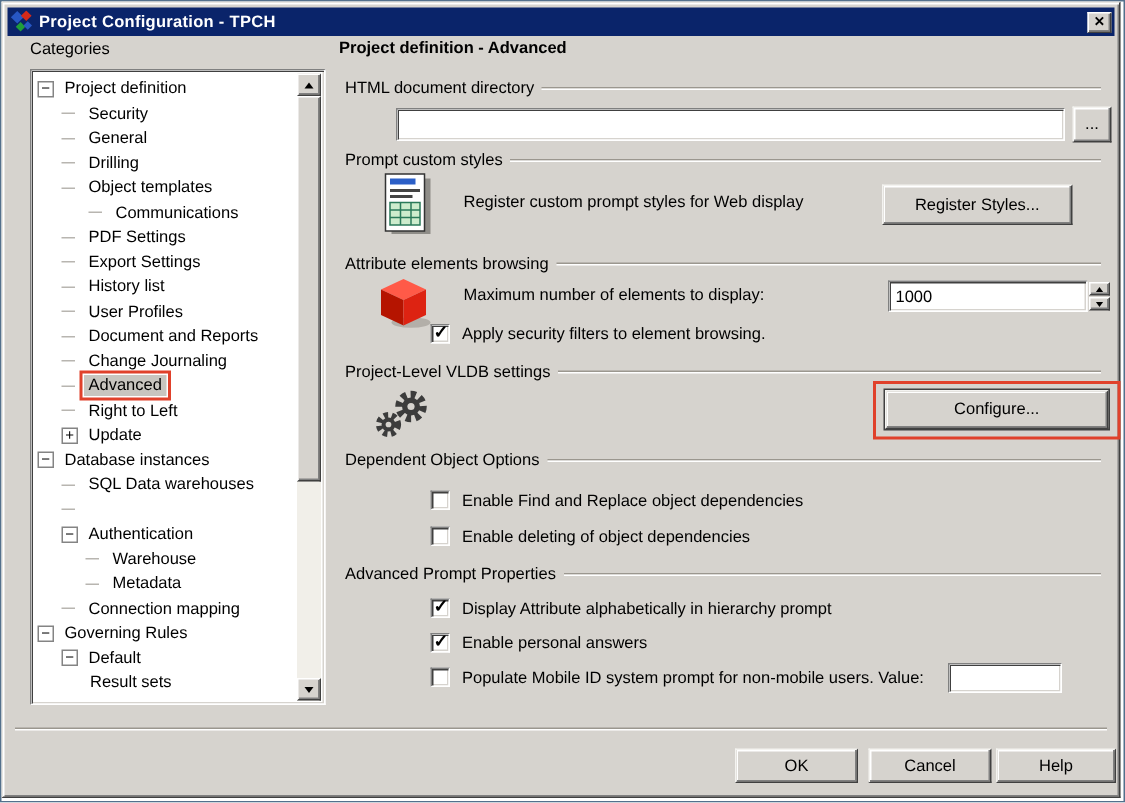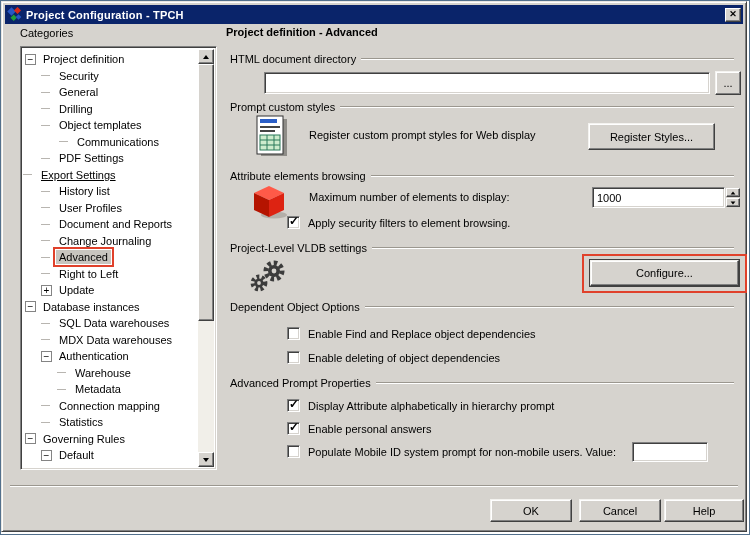--- a/index.html
+++ b/index.html
@@ -127,21 +127,21 @@
             <span class="tree-label">Object templates</span>
           </div>
           <div class="tree-row" style="padding-left: 36px;">
             <span class="tick"></span>
             <span class="tree-label">Communications</span>
           </div>
           <div class="tree-row" style="padding-left: 18px;">
             <span class="tick"></span>
             <span class="tree-label">PDF Settings</span>
           </div>
-          <div class="tree-row" style=" text-decoration: underline;">
+          <div class="tree-row" style="padding-left: 18px;">
             <span class="tick"></span>
             <span class="tree-label">Export Settings</span>
           </div>
           <div class="tree-row" style="padding-left: 18px;">
             <span class="tick"></span>
             <span class="tree-label">History list</span>
           </div>
           <div class="tree-row" style="padding-left: 18px;">
             <span class="tick"></span>
             <span class="tree-label">User Profiles</span>
@@ -169,41 +169,36 @@
           <div class="tree-row" style="padding-left: 2px;">
             <span class="expander">−</span>
             <span class="tree-label">Database instances</span>
           </div>
           <div class="tree-row" style="padding-left: 18px;">
             <span class="tick"></span>
             <span class="tree-label">SQL Data warehouses</span>
           </div>
           <div class="tree-row" style="padding-left: 18px;">
             <span class="tick"></span>
-            <span class="tree-label">MDX Data warehouses</span>
           </div>
           <div class="tree-row" style="padding-left: 18px;">
             <span class="expander">−</span>
             <span class="tree-label">Authentication</span>
           </div>
           <div class="tree-row" style="padding-left: 34px;">
             <span class="tick"></span>
             <span class="tree-label">Warehouse</span>
           </div>
           <div class="tree-row" style="padding-left: 34px;">
             <span class="tick"></span>
             <span class="tree-label">Metadata</span>
           </div>
           <div class="tree-row" style="padding-left: 18px;">
             <span class="tick"></span>
             <span class="tree-label">Connection mapping</span>
-          </div>
-          <div class="tree-row" style="padding-left: 18px;">
-            <span class="tick"></span>
-            <span class="tree-label">Statistics</span>
           </div>
           <div class="tree-row" style="padding-left: 2px;">
             <span class="expander">−</span>
             <span class="tree-label">Governing Rules</span>
           </div>
           <div class="tree-row" style="padding-left: 18px;">
             <span class="expander">−</span>
             <span class="tree-label">Default</span>
           </div>
           <div class="tree-row" style="padding-left: 34px;">

